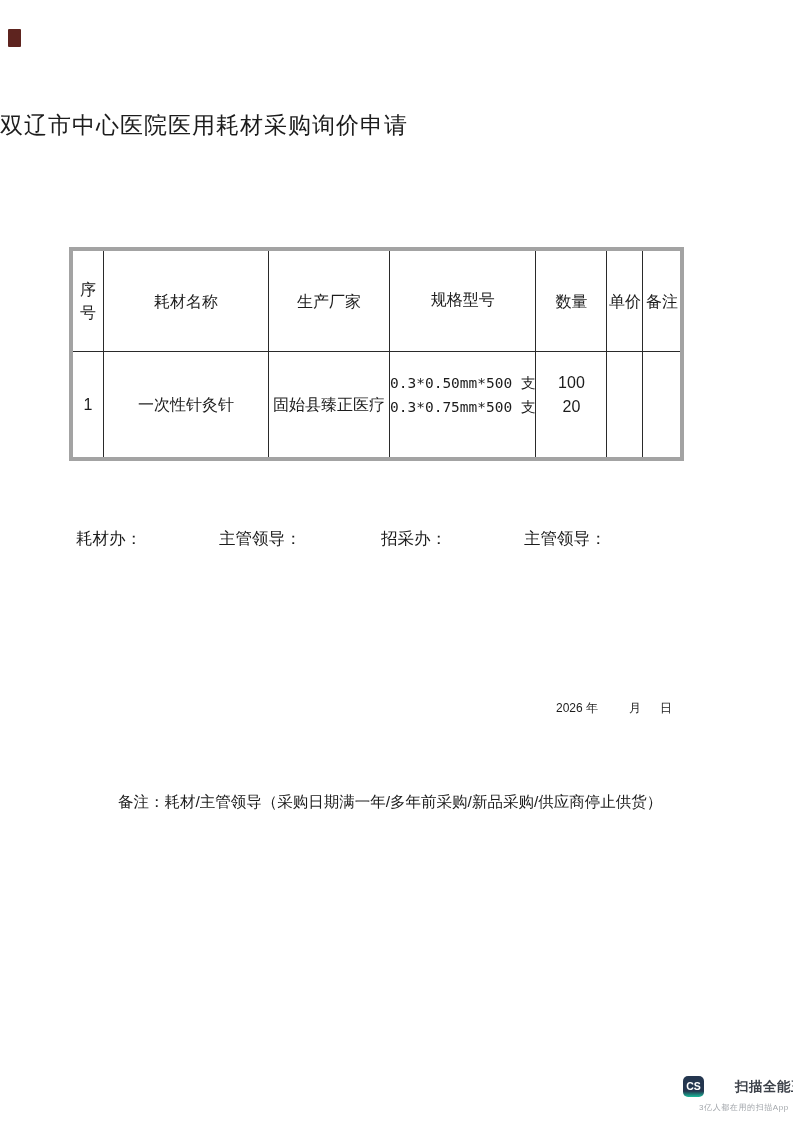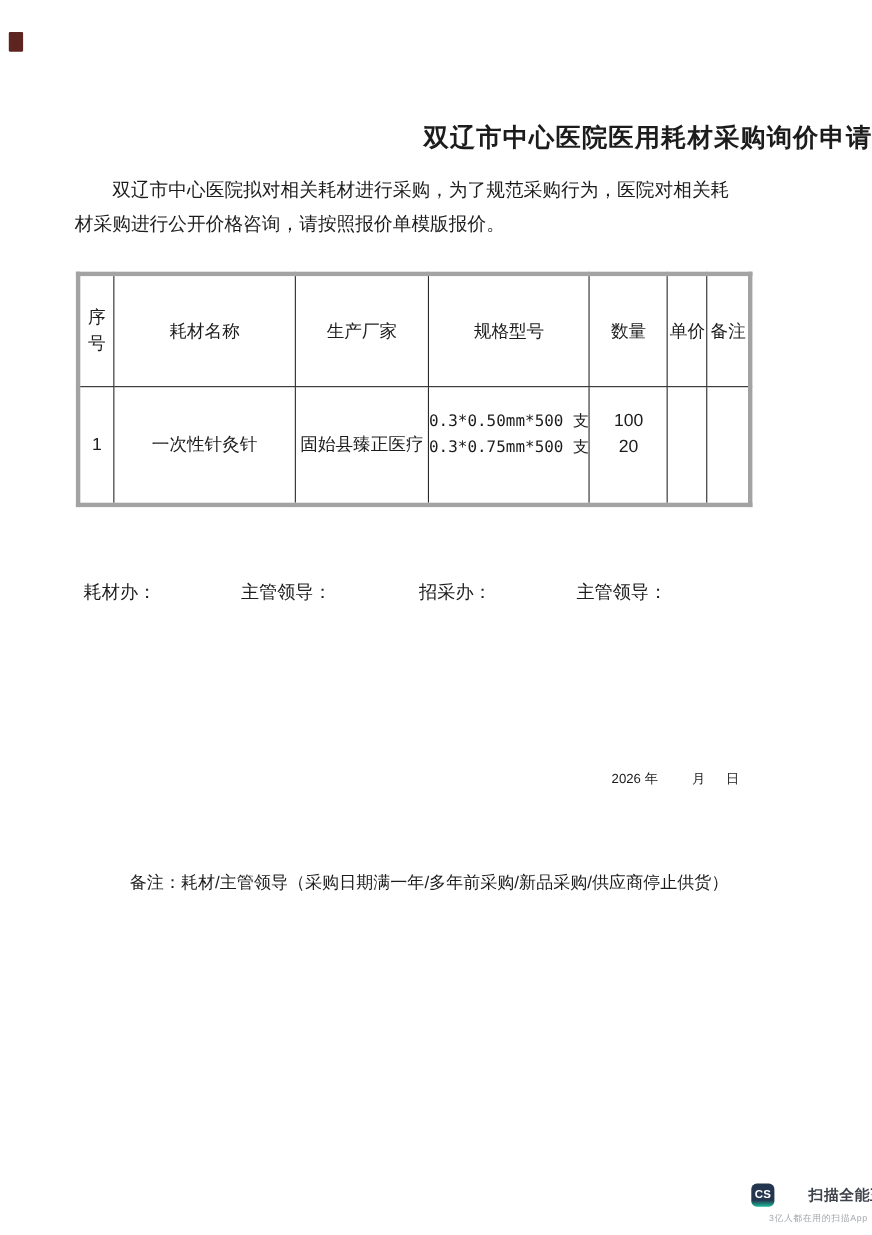--- a/index.html
+++ b/index.html
@@ -17,23 +17,23 @@
     position: absolute;
     left: 8px; top: 29px;
     width: 13px; height: 18px;
     background: #5e241f;
     border-radius: 1px;
   }
   .doc-title {
     position: absolute;
     top: 110px; left: 0;
     width: 100%;
-    text-align: right;
+    text-align: left;
     font-size: 23px;
-    font-weight: bold;
+    font-weight: normal;
     letter-spacing: 1px;
     line-height: 30px;
   }
   .intro {
     position: absolute;
     top: 157px; left: 68px;
     width: 660px;
     font-size: 17px;
     line-height: 31px;
   }
@@ -51,21 +51,21 @@
     vertical-align: middle;
     padding: 0;
     line-height: 23px;
   }
   table.purchase-table { border: 4px solid #a3a3a3; }
   tr.header-row td { height: 100px; }
   tr.data-row td { height: 105px; }
   .col-seq   { width: 30px; }
   .col-name  { width: 164px; }
   .col-manu  { width: 120px; }
-  .col-spec  { width: 133px; }
+  .col-spec  { width: 133px; font-family: Liberation Mono, monospace; }
   .col-qty   { width: 70px; margin-top: 28px; }
   .col-price { width: 35px; }
   .col-rem   { width: 37px; }
   .spec-cell div {
     font-family: "DejaVu Sans Mono", "Liberation Sans", monospace;
     font-size: 14.5px;
     line-height: 24px;
     white-space: nowrap;
   }
   .qty-cell div { line-height: 24px; }
@@ -146,24 +146,20 @@
 </style>
 </head>
 <body>
 
 <div class="page">
 
   <div class="scan-artifact"></div>
 
   <div class="doc-title">双辽市中心医院医用耗材采购询价申请</div>
 
-  <div class="intro">
-    <div class="indent">双辽市中心医院拟对相关耗材进行采购，为了规范采购行为，医院对相关耗</div>
-    <div>材采购进行公开价格咨询，请按照报价单模版报价。</div>
-  </div>
 
   <table class="purchase-table">
     <tbody>
         <tr class="header-row">
       <td class="col-seq">序号</td>
       <td class="col-name">耗材名称</td>
       <td class="col-manu">生产厂家</td>
       <td class="col-spec">规格型号</td>
       <td class="col-qty">数量</td>
       <td class="col-price">单价</td>

